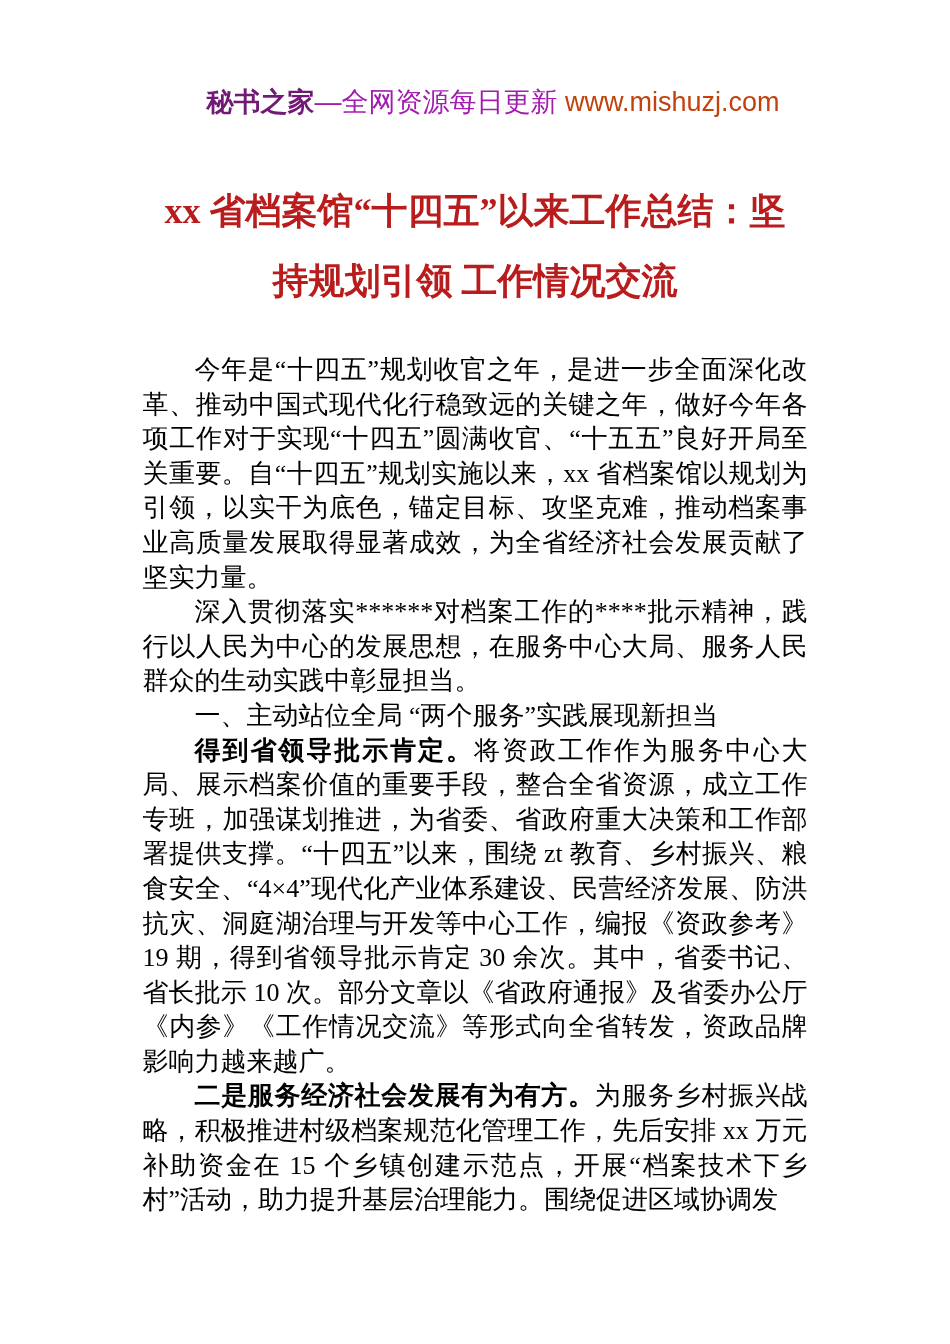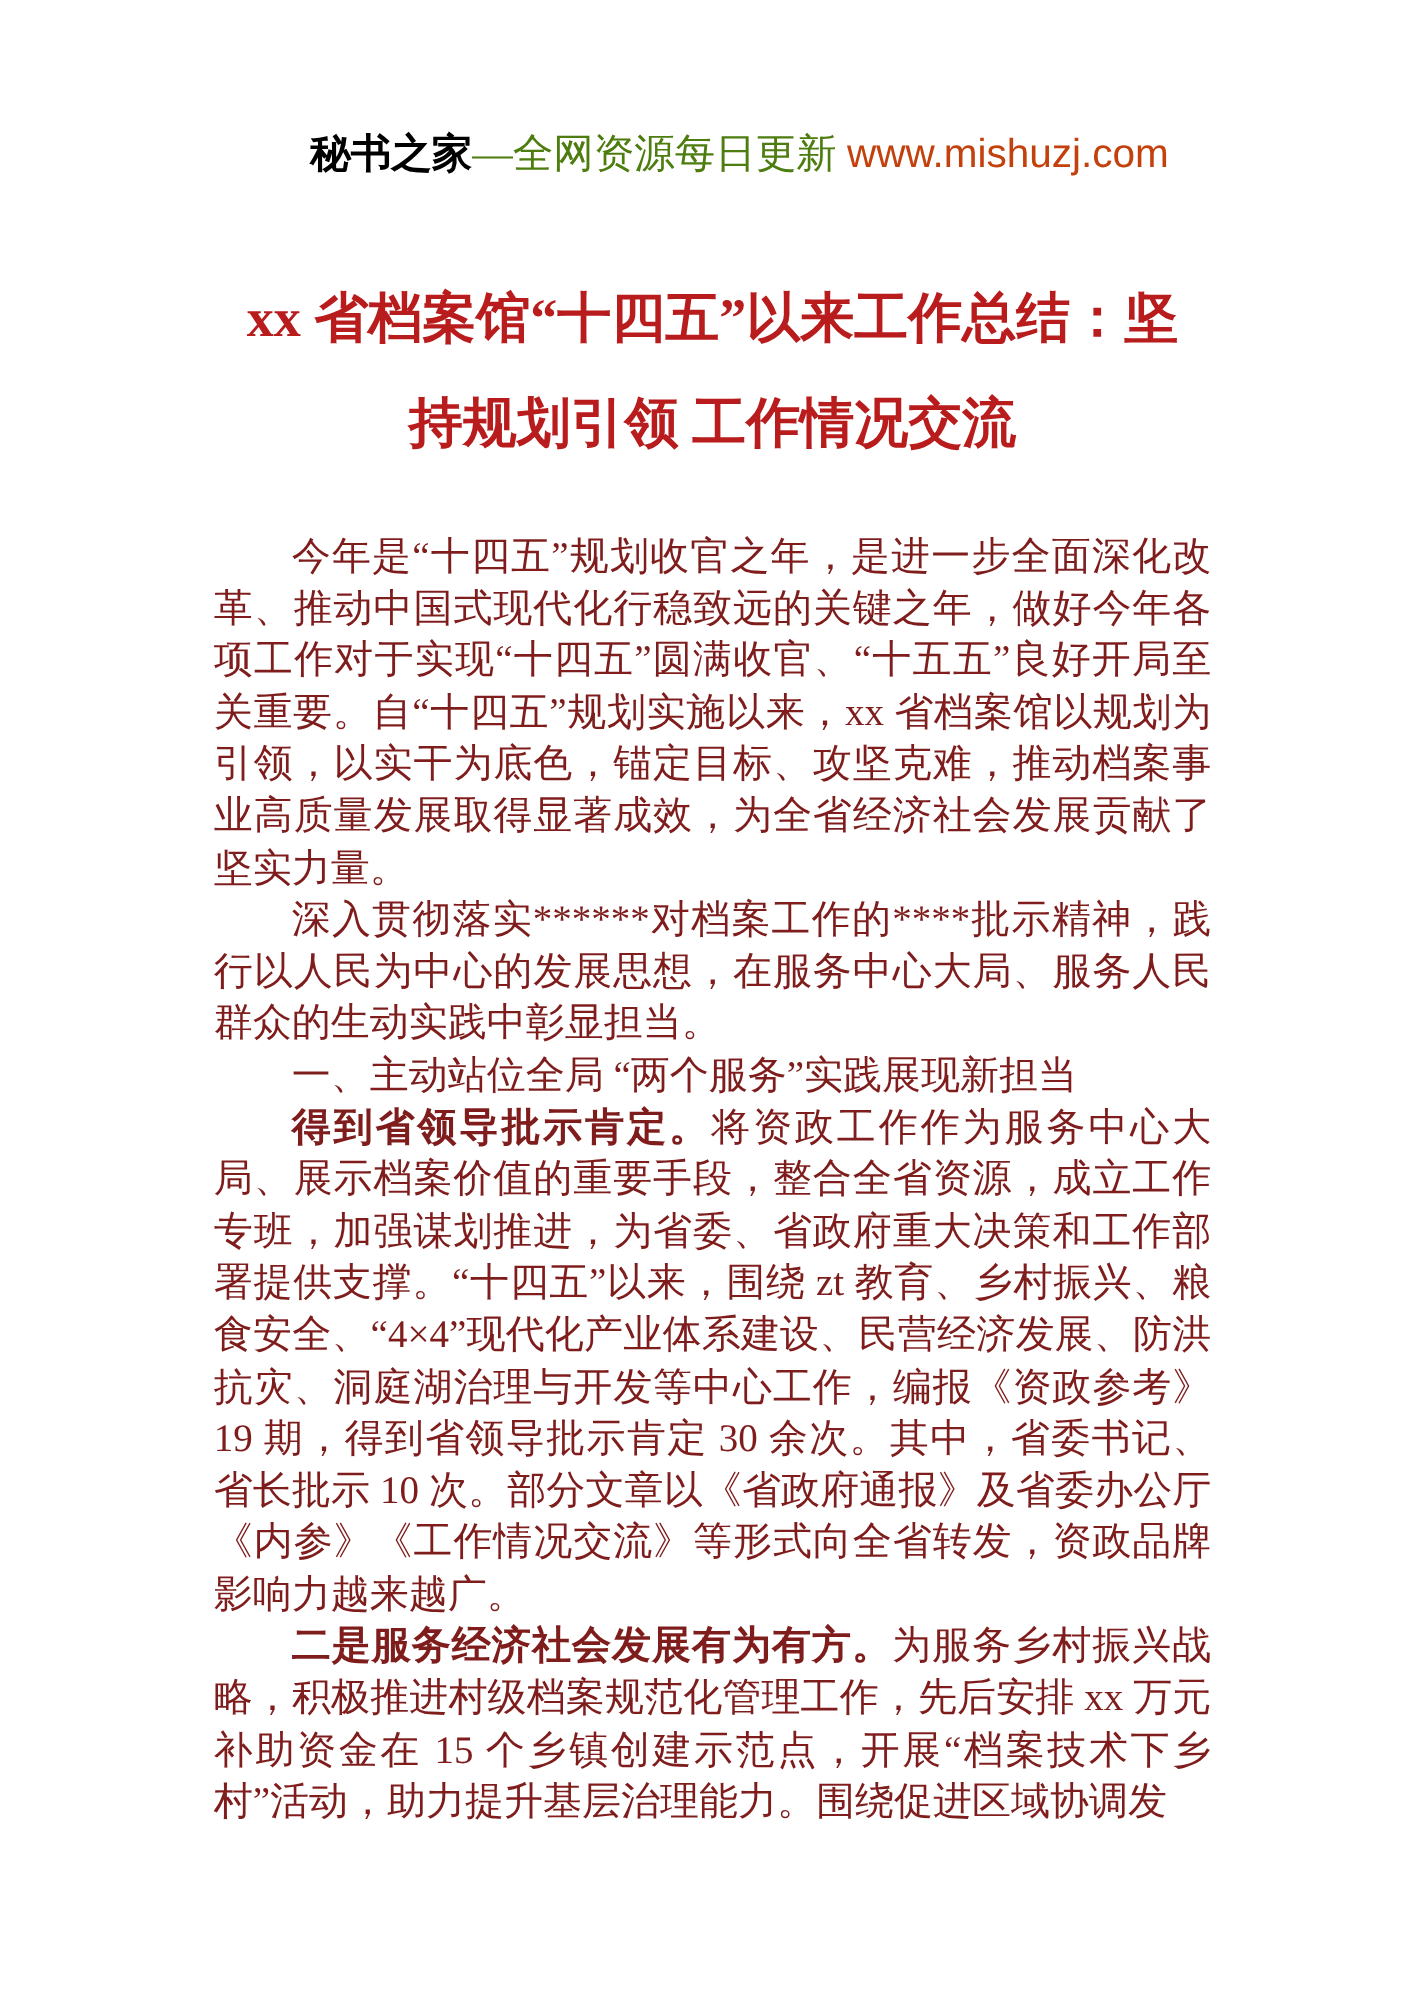--- a/index.html
+++ b/index.html
@@ -17,28 +17,28 @@
   }
   .site-header {
     padding-top: 86px;
     text-align: center;
     font-size: 27px;
     line-height: 32px;
     font-family: "Liberation Sans", sans-serif;
     white-space: nowrap;
   }
   .site-name {
-    color: #000000;
+    color: #701a75;
     font-weight: 700;
     font-family: Liberation Mono, monospace;
     margin-left: 36px;
   }
   .site-tagline {
-    color: #4d7c0f;
-    font-family: Liberation Serif, serif;
+    color: #a21caf;
+    font-family: Liberation Sans, sans-serif;
   }
   .site-url {
     color: #c2410c;
     font-family: "Liberation Sans", sans-serif;
   }
   .doc-title {
     margin: 56px auto 0 auto;
     width: 720px;
     text-align: center;
     font-size: 36px;
@@ -47,21 +47,21 @@
     font-family: "Liberation Serif", serif;
     color: #b91c1c;
   }
   .content {
     width: 665px;
     margin: 37px auto 0 auto;
     font-size: 26px;
     line-height: 34.6px;
     text-align: justify;
     font-family: "Liberation Serif", serif;
-    color: #7f1d1d;
+    color: #000000;
   }
   .content p {
     margin: 0;
     padding: 0;
     text-indent: 2em;
   }
   .content b { font-weight: 700; }
 </style>
 </head>
 <body>

